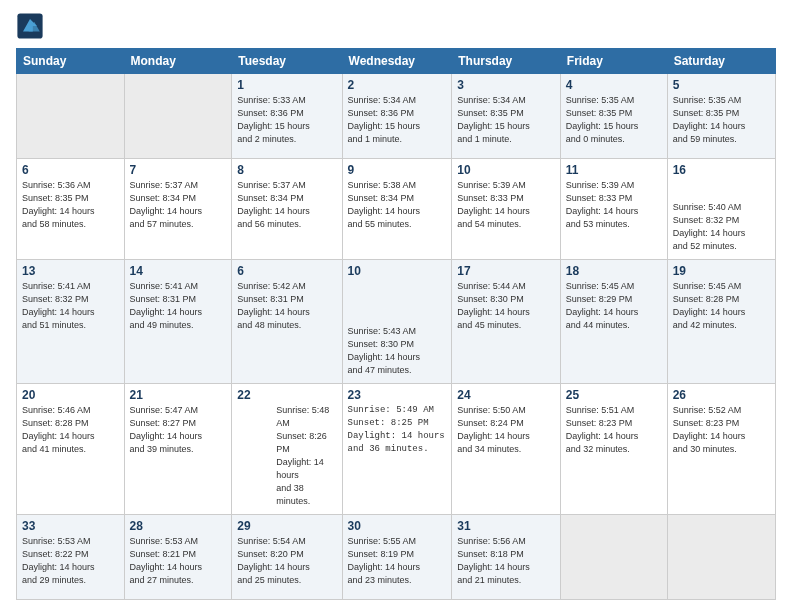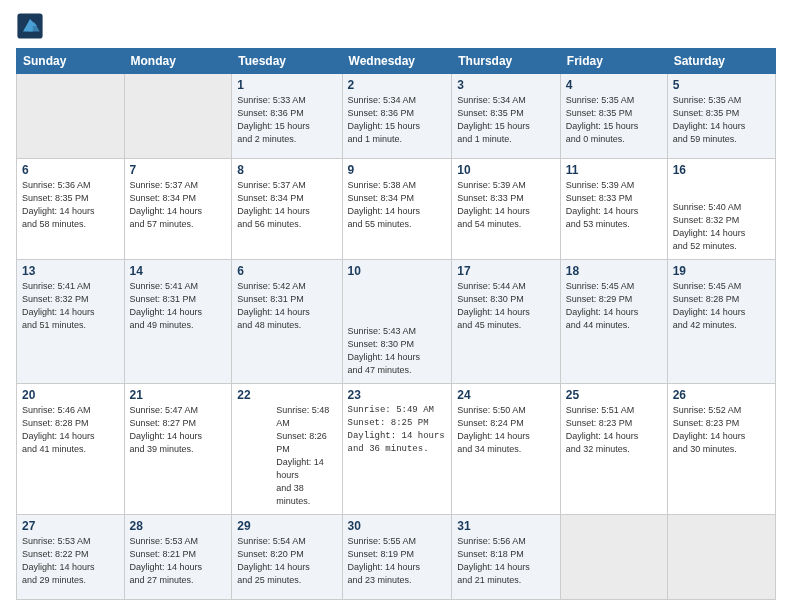--- a/index.html
+++ b/index.html
@@ -321,21 +321,21 @@
           <td>
             <span class="day-num">26</span>
             <div class="day-info" style="white-space: pre-line;">Sunrise: 5:52 AM
 Sunset: 8:23 PM
 Daylight: 14 hours
 and 30 minutes.</div>
           </td>
         </tr>
         <tr class="shaded">
           <td>
-            <span class="day-num">27</span>
+            <span class="day-num">33</span>
             <div class="day-info" style="white-space: pre-line;">Sunrise: 5:53 AM
 Sunset: 8:22 PM
 Daylight: 14 hours
 and 29 minutes.</div>
           </td>
           <td>
             <span class="day-num">28</span>
             <div class="day-info" style="white-space: pre-line;">Sunrise: 5:53 AM
 Sunset: 8:21 PM
 Daylight: 14 hours

